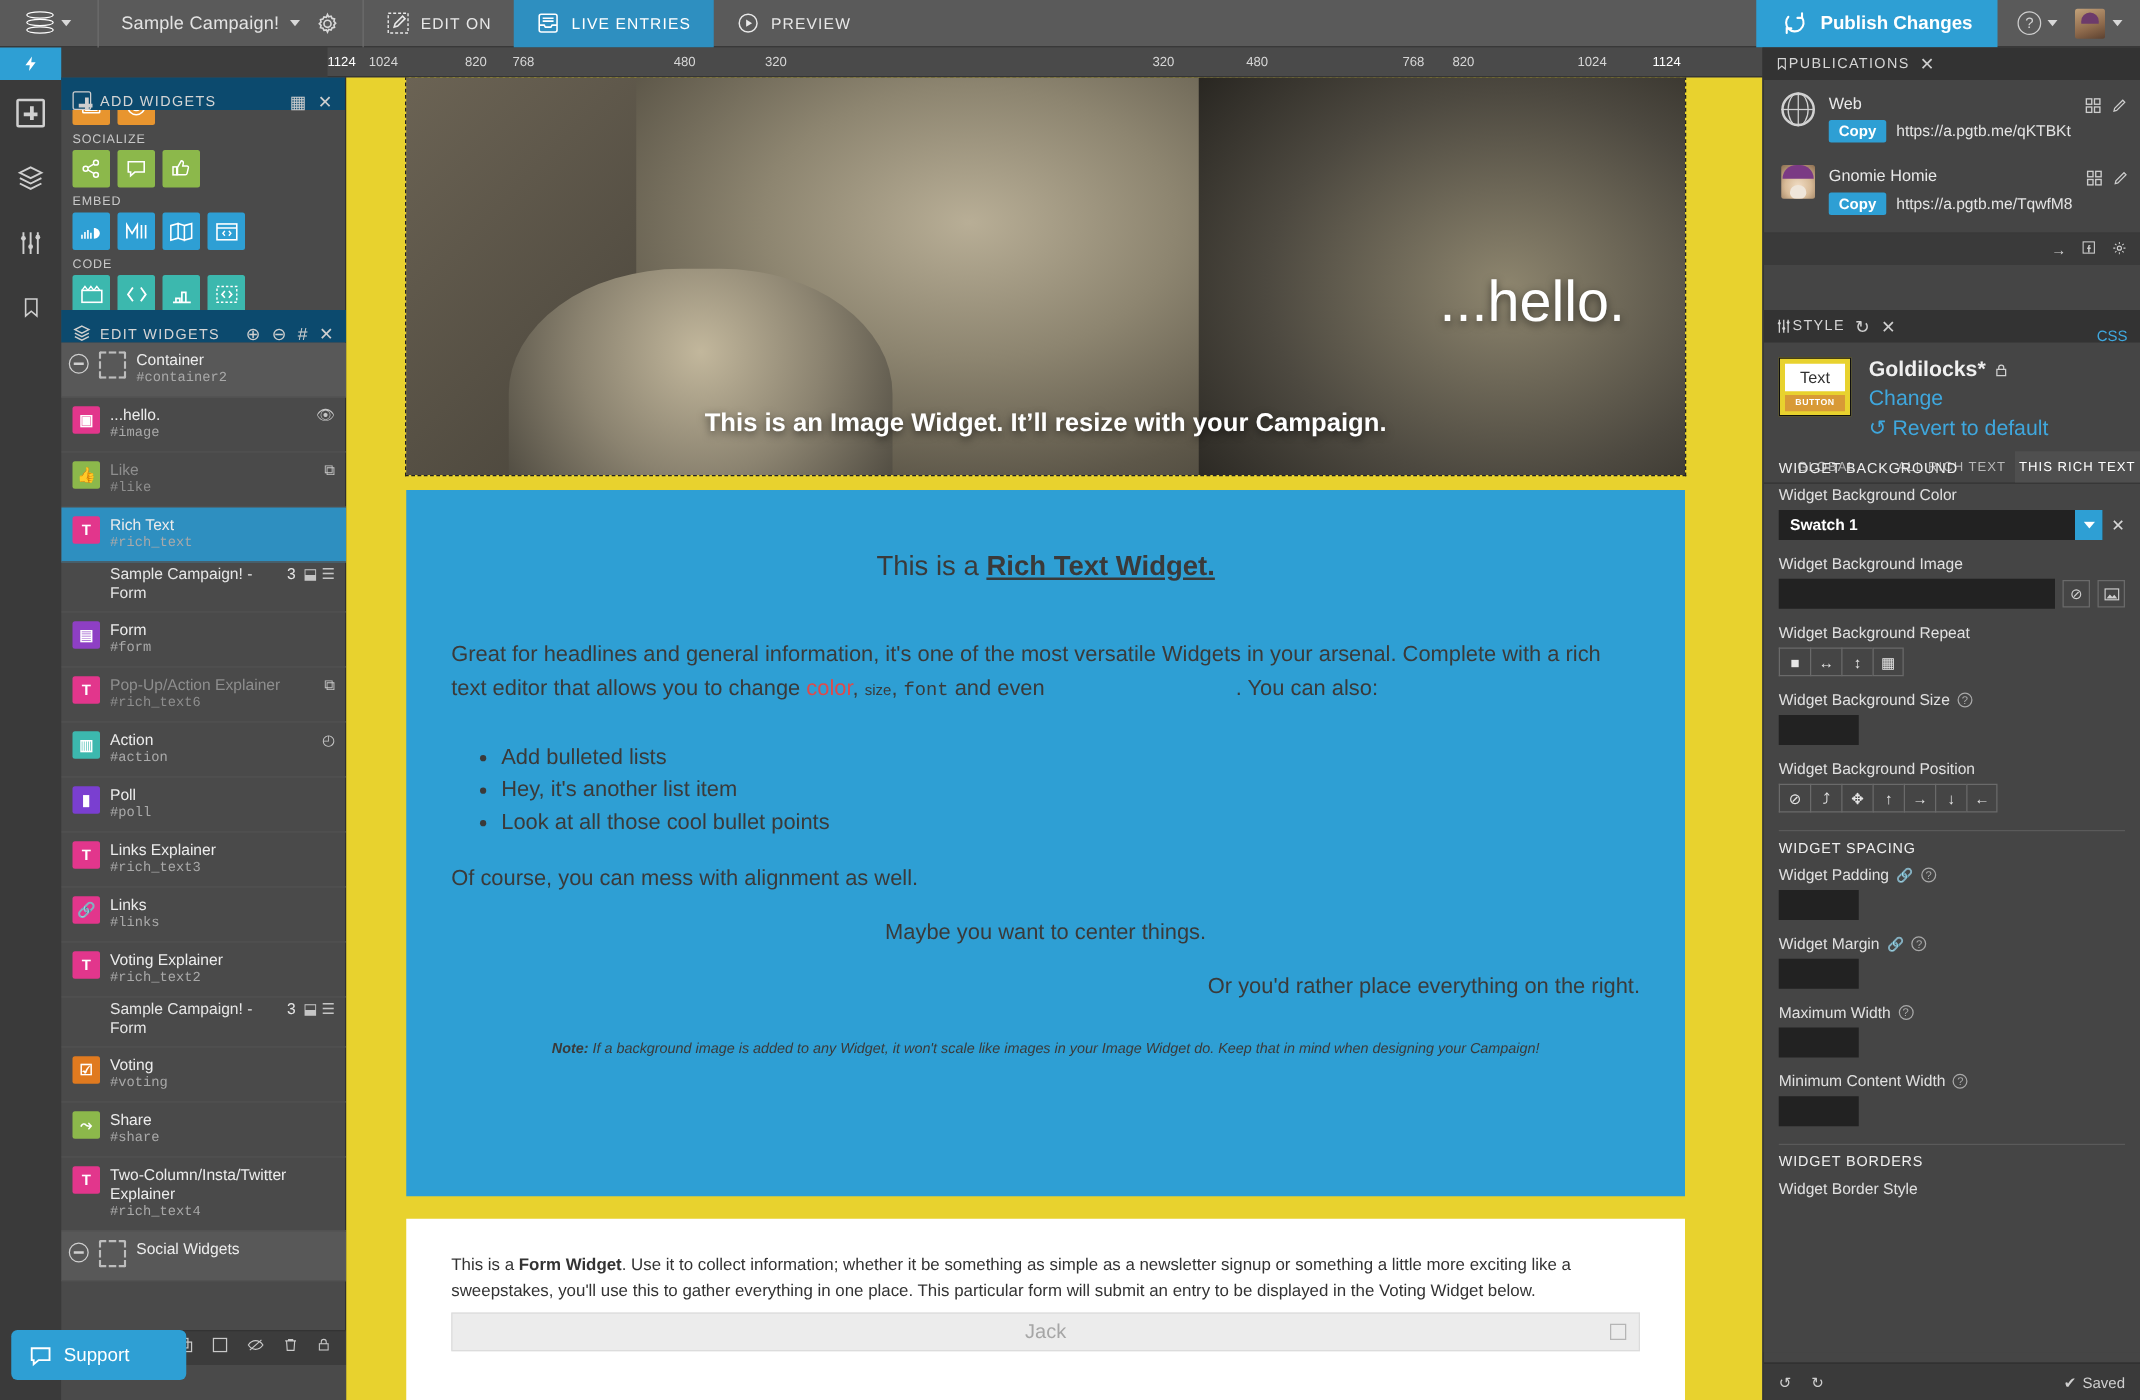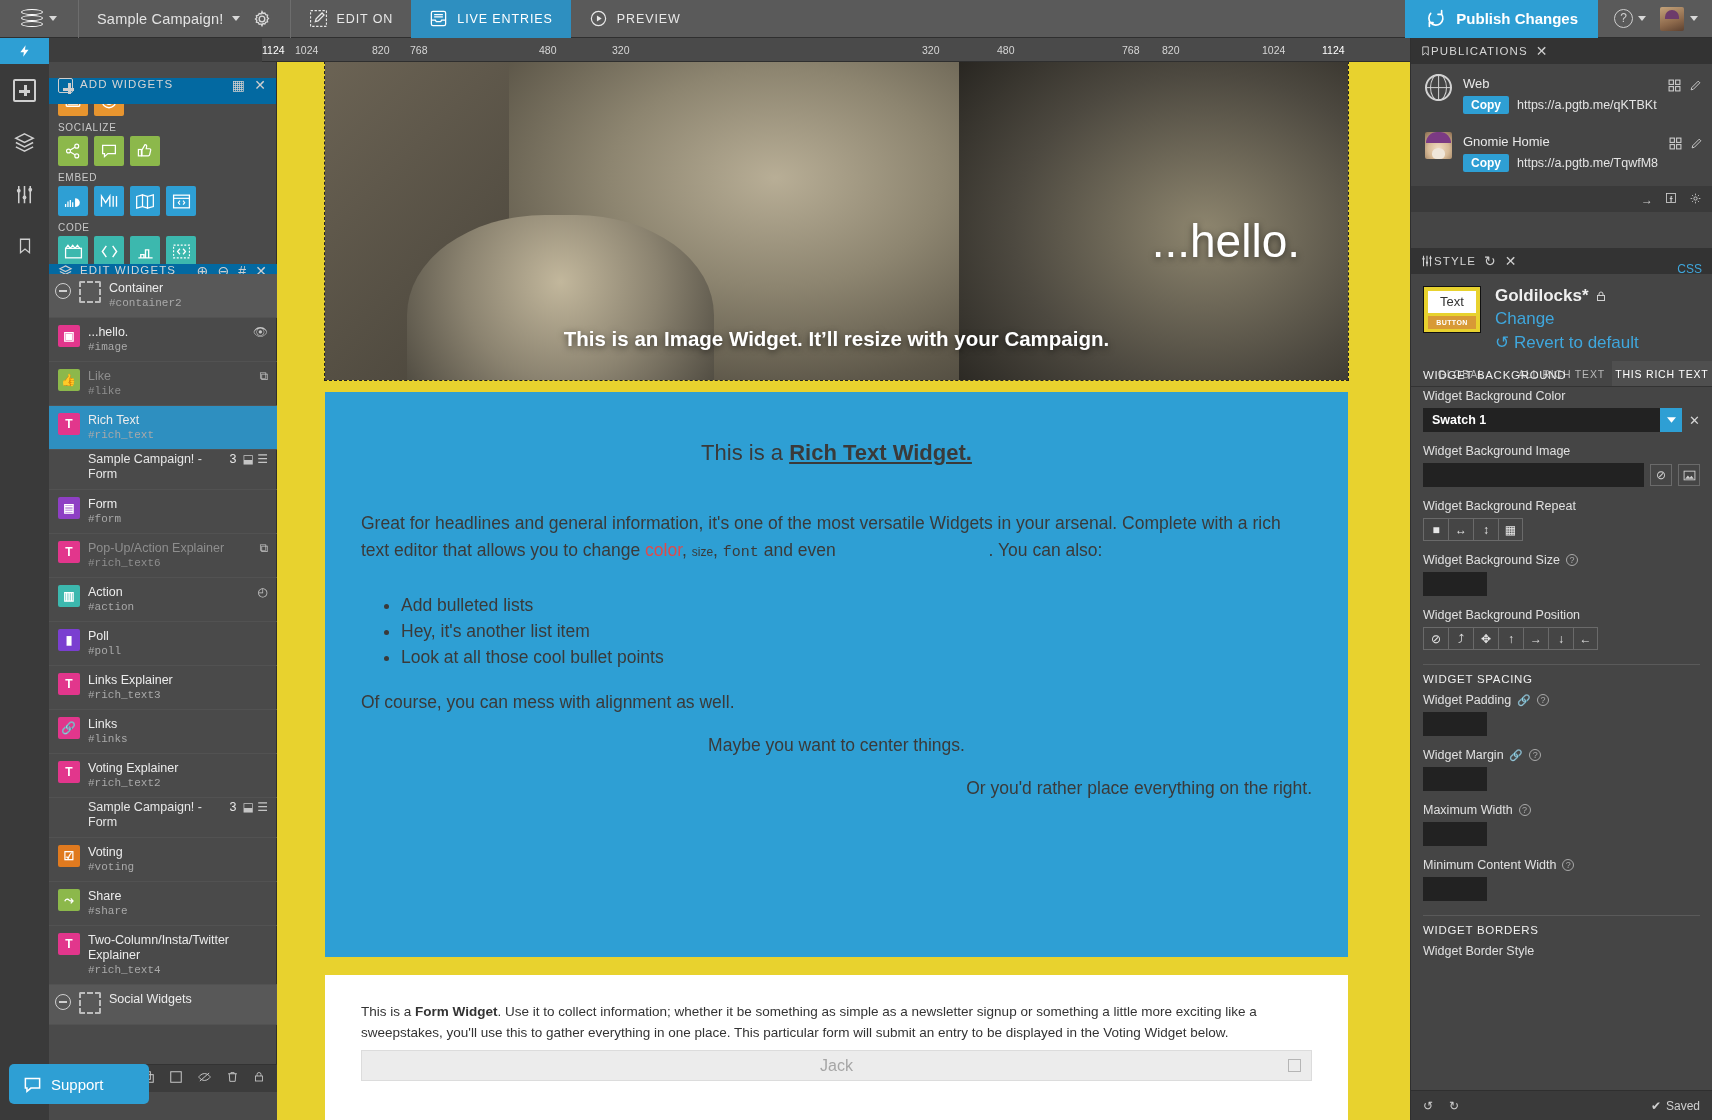--- a/index.html
+++ b/index.html
@@ -68,22 +68,22 @@
   }
   #ruler span { position: absolute; top: 6px; }
   .rk-white { color: #ffffff; }
 
   
   #leftpanel {
     position: absolute; top: 62px; left: 49px; width: 228px; height: 1058px;
     background: #4a4a4a; border-right: 1px solid #2f2f2f;
   }
   .panel-head {
-    height: 26px; background: #0369a1; display: flex; align-items: flex-start;
-    padding: 0 9px; color: #d5d5d5; font-size: 11.5px; letter-spacing: 1.1px; margin-top: 16px;
+    height: 26px; background: #0c4a6e; display: flex; align-items: flex-end;
+    padding: 0 9px; color: #d5d5d5; font-size: 11.5px; letter-spacing: 1.1px;
   }
   .panel-head .ph-title { margin-left: 7px; flex: 1; }
   .ph-act { margin-left: 8px; color: #cfcfcf; font-size: 14px; line-height: 1; }
   .sec-label { color: #c9c9c9; font-size: 10px; letter-spacing: .7px; padding: 6px 0 3px 9px; }
   .w-grid { display: flex; gap: 6px; padding: 0 9px; }
   .w-tile { width: 30px; height: 30px; border-radius: 2px; display:flex;align-items:center;justify-content:center;}
   .w-orange { background: #e8952f; }
   .w-green  { background: #8cb84b; }
   .w-blue   { background: #2e9fd4; }
   .w-teal   { background: #3cb8ae; }
@@ -664,20 +664,23 @@
       <span>Great for headlines and general information, it's one of the most versatile Widgets in your arsenal. Complete with a rich text editor that allows you to change </span><span class="c-red">color</span><span>, </span><span class="c-small">size</span><span>, </span><span class="c-mono">font</span><span> and even </span><span class="c-blank"></span><span>. You can also:</span>
     </div>
     <ul id="rt-bul">
         <li>Add bulleted lists</li>
         <li>Hey, it's another list item</li>
         <li>Look at all those cool bullet points</li>
       </ul>
     <div class="rt-align a-left">Of course, you can mess with alignment as well.</div>
     <div class="rt-align a-center">Maybe you want to center things.</div>
     <div class="rt-align a-right">Or you'd rather place everything on the right.</div>
+    <div id="rt-note">
+      <b>Note:</b><span> If a background image is added to any Widget, it won't scale like images in your Image Widget do. Keep that in mind when designing your Campaign!</span>
+    </div>
   </div>
 
   <div id="formwidget">
     <div id="fw-text">
       <span>This is a </span><b>Form Widget</b><span>. Use it to collect information; whether it be something as simple as a newsletter signup or something a little more exciting like a sweepstakes, you'll use this to gather everything in one place. This particular form will submit an entry to be displayed in the Voting Widget below.</span>
     </div>
     <div id="fw-inputs">
       <div class="fw-input">
         <span>Jack</span>
         <span class="cal"></span>

